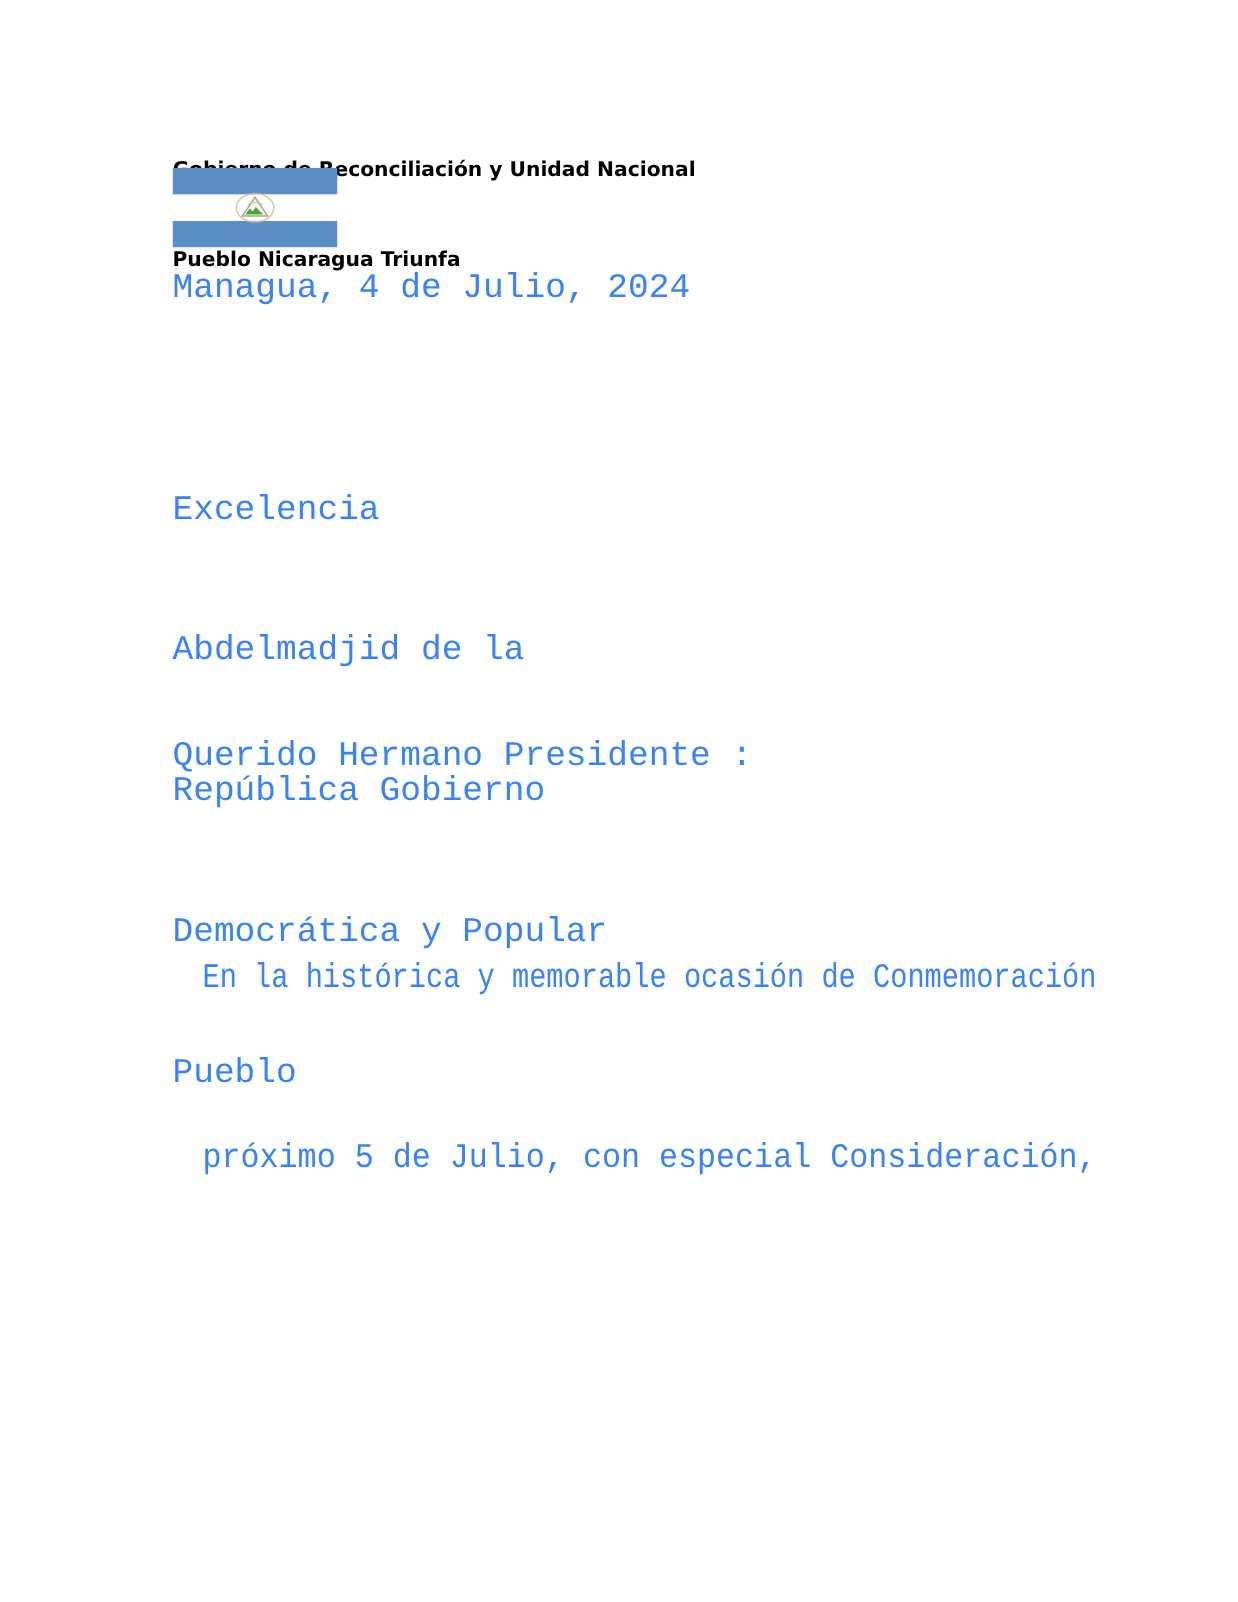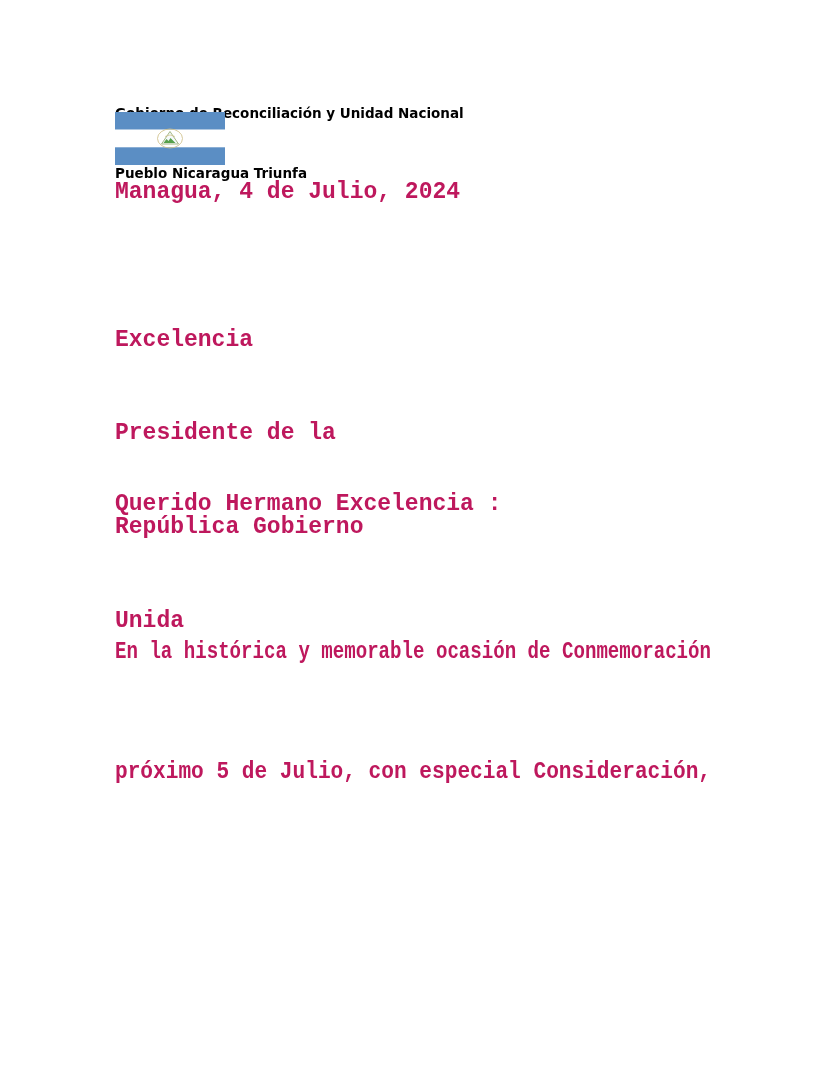--- a/index.html
+++ b/index.html
@@ -29,22 +29,22 @@
   .flag {
     position: absolute;
     left: 115px;
     top: 112px;
     width: 110px;
     height: 53px;
   }
   .flag svg { display: block; }
   .mono {
     font-family: "Liberation Mono", monospace;
-    font-weight: 700;
-    color: #be185d;
+    font-weight: 400;
+    color: #3b82f6;
     font-size: 23px;
     white-space: pre;
   }
   .date-line {
     position: absolute;
     left: 115px;
     top: 177px;
     line-height: 31px;
   }
   .recipient {
@@ -59,21 +59,21 @@
     top: 489px;
     line-height: 31px;
   }
   .body-paragraph {
     position: absolute;
     left: 115px;
     top: 552px;
     width: 596px;
     line-height: 40px;
   }
-  .body-line { height: 40px; overflow: visible; }
+  .body-line { height: 40px; overflow: visible; margin-left: 20px; }
   .body-line .fit {
     display: inline-block;
     transform-origin: 0 50%;
     white-space: pre;
   }
 </style>
 </head>
 <body>
 
 <div class="page">
@@ -92,26 +92,27 @@
       <path d="M55 19.5 L63.5 32 L46.5 32 Z" fill="#F6F9FB" stroke="#9AAF77" stroke-width="0.9"></path>
       <path d="M48.5 31 L51.5 27 L53.5 29 L55.5 26 L58 28.5 L60.5 31 Z" fill="#55A04B"></path>
       <path d="M50 24.5 Q55 21.5 60 24.5" fill="none" stroke="#CFC08A" stroke-width="0.8" opacity="0.9"></path>
     </svg>
   </div>
 
   <div class="mono date-line">Managua, 4 de Julio, 2024</div>
 
   <div class="mono recipient">
     <div>Excelencia</div>
-    <div>Presidente de la</div>
+    <div>Abdelmadjid de la</div>
     <div>República Gobierno</div>
-    <div>Unida</div>
+    <div>Democrática y Popular</div>
+    <div>Pueblo</div>
   </div>
 
-  <div class="mono salutation">Querido Hermano Excelencia :</div>
+  <div class="mono salutation">Querido Hermano Presidente :</div>
 
   <div class="mono body-paragraph">
     <div class="body-line"><span class="fit" style="transform: scaleX(0.830409);">En la histórica y memorable ocasión de Conmemoración</span></div>
     <div class="body-line"><span class="fit" style="transform: scaleX(0.918734);">próximo 5 de Julio, con especial Consideración,</span></div>
     
     
     
     
     
     

